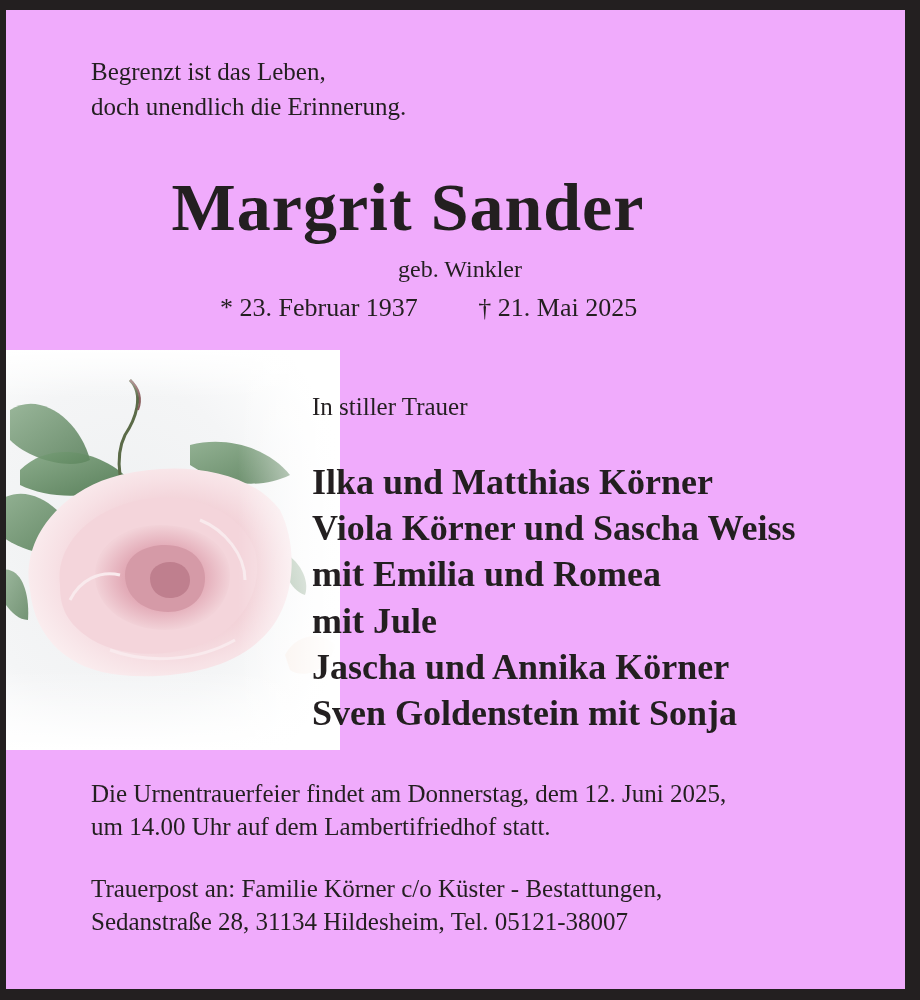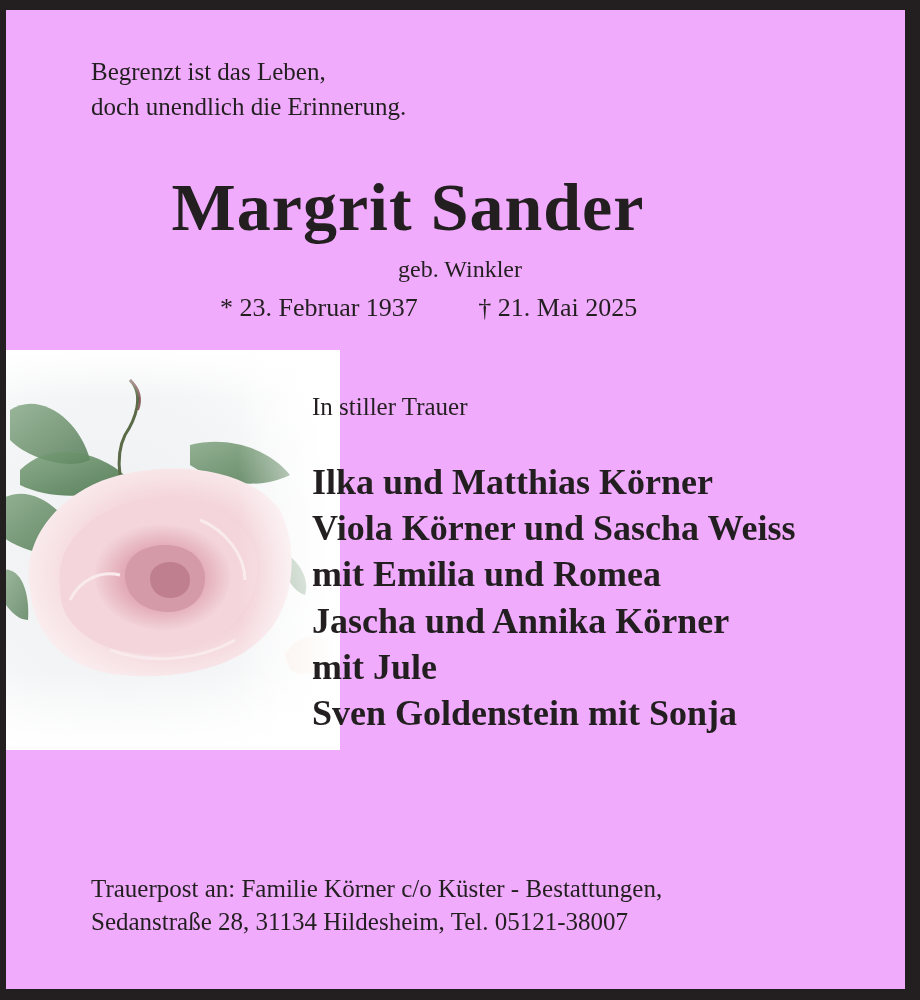--- a/index.html
+++ b/index.html
@@ -187,24 +187,28 @@
       <rect x="0" y="0" width="340" height="400" fill="url(#fadeTop)"></rect>
     </svg>
   </div>
 
   <div class="mourning-intro" style="left:306px;top:380px;">In stiller Trauer</div>
 
   <div class="mourners" style="left:306px;top:449px;">
     <div>Ilka und Matthias Körner</div>
     <div>Viola Körner und Sascha Weiss</div>
     <div>mit Emilia und Romea</div>
+    <div>mit Jule</div>
     <div>Jascha und Annika Körner</div>
-    <div>mit Jule</div>
     <div>Sven Goldenstein mit Sonja</div>
   </div>
 
+  <div class="ceremony" style="left:85px;top:767px;">
+    <div>Die Urnentrauerfeier findet am Donnerstag, dem 12. Juni 2025,</div>
+    <div>um 14.00 Uhr auf  dem Lambertifriedhof  statt.</div>
+  </div>
 
   <div class="address" style="left:85px;top:862px;">
     <div>Trauerpost an: Familie Körner c/o Küster - Bestattungen,</div>
     <div>Sedanstraße 28, 31134 Hildesheim, Tel. 05121-38007</div>
   </div>
 
 </div>
 
 </body></html>

